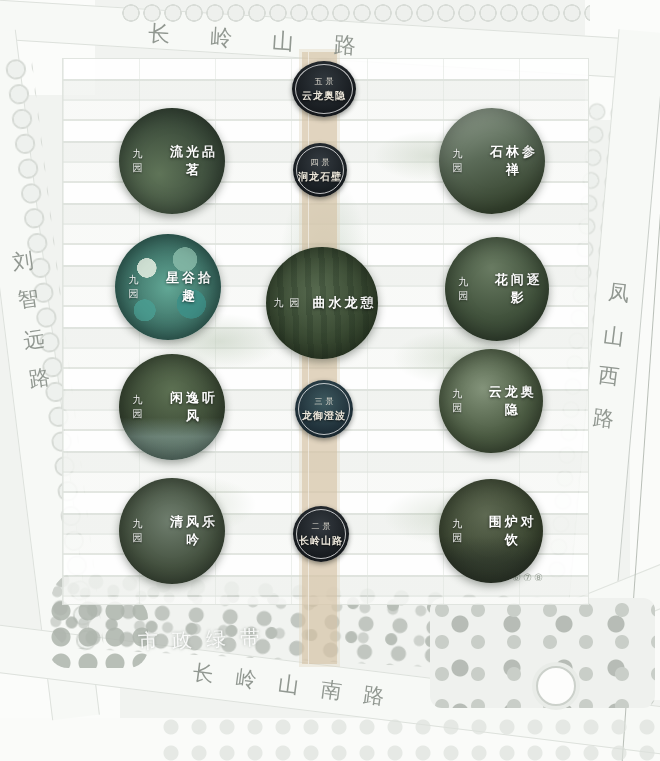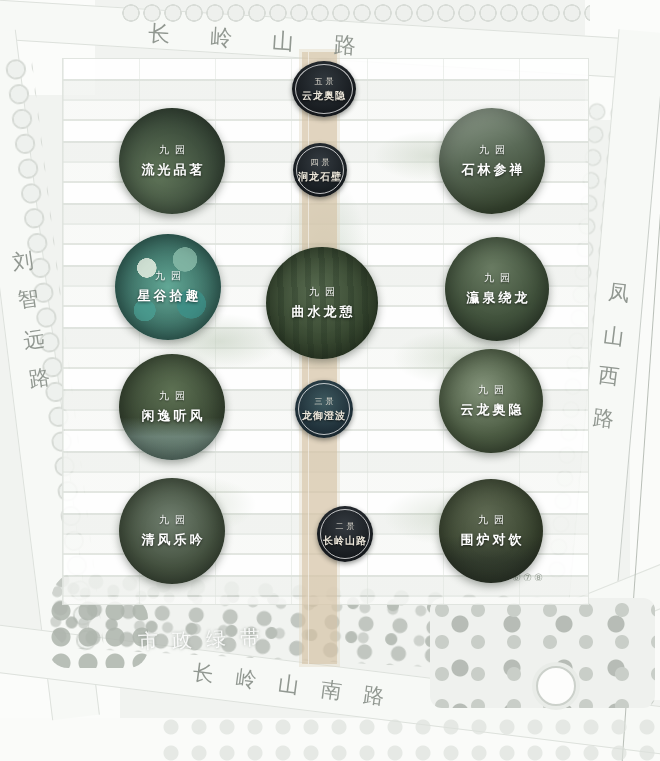--- a/index.html
+++ b/index.html
@@ -101,27 +101,27 @@
   .node::before{content:"";position:absolute;inset:3px;border:1px solid rgba(255,255,255,.72);border-radius:50%;}
   .node .norder{font-size:8px;letter-spacing:3px;margin-left:3px;opacity:.92;}
   .node .nname{font-size:10px;letter-spacing:1px;font-weight:700;text-shadow:0 1px 2px rgba(0,0,0,.7);}
   .n5{left:292px;top:61px;width:64px;height:56px;
     background:radial-gradient(circle at 50% 35%, #31383e, #171b1f 65%, #0f1215);}
   .n4{left:293px;top:143px;width:54px;height:54px;
     background:radial-gradient(circle at 50% 35%, #343b41, #181d21 65%, #101316);}
   .n3{left:295px;top:380px;width:58px;height:58px;
     background:radial-gradient(circle at 50% 38%, #3e5a60, #20313a 60%, #141d22);}
   .n2{left:293px;top:506px;width:56px;height:56px;
-    background:radial-gradient(circle at 50% 35%, #343a40, #181c20 65%, #0f1215);margin-left:24px;}
+    background:radial-gradient(circle at 50% 35%, #343a40, #181c20 65%, #0f1215);}
   .n1{left:288px;top:616px;width:58px;height:58px;
     background:radial-gradient(circle at 50% 36%, #4a525b, #1c2125 62%, #111417);}
 
   
   .garden{position:absolute;border-radius:50%;
-    display:flex;flex-direction:column;align-items:center;justify-content:center;gap:4px;
+    display:flex;flex-direction:row;align-items:center;justify-content:center;gap:4px;
     color:#fff;text-align:center;overflow:hidden;
     box-shadow:0 3px 9px rgba(30,40,30,.4);}
   .garden::after{content:"";position:absolute;inset:0;border-radius:50%;
     box-shadow:inset 0 0 22px rgba(0,0,0,.38);}
   .garden .gtag{font-size:10px;letter-spacing:6px;margin-left:6px;opacity:.95;text-shadow:0 1px 2px rgba(0,0,0,.6);}
   .garden .gname{font-size:13px;font-weight:700;letter-spacing:3px;margin-left:3px;
     text-shadow:0 1px 3px rgba(0,0,0,.65);}
   .g1{left:119px;top:108px;width:106px;height:106px;
     background:radial-gradient(circle at 38% 62%, #5f7458, #3a4a3a 62%, #2b372c 95%);}
   .g2{left:439px;top:108px;width:106px;height:106px;
@@ -207,21 +207,21 @@
   <div class="garden g2">
     <span class="gtag">九园</span>
     <span class="gname">石林参禅</span>
   </div>
   <div class="garden g3">
     <span class="gtag">九园</span>
     <span class="gname">星谷拾趣</span>
   </div>
   <div class="garden g4">
     <span class="gtag">九园</span>
-    <span class="gname">灜泉绕龙</span>
+    <span class="gname">花间逐影</span>
   </div>
   <div class="garden g5">
     <span class="gtag">九园</span>
     <span class="gname">曲水龙憩</span>
   </div>
   <div class="garden g6">
     <span class="gtag">九园</span>
     <span class="gname">闲逸听风</span>
   </div>
   <div class="garden g7">

